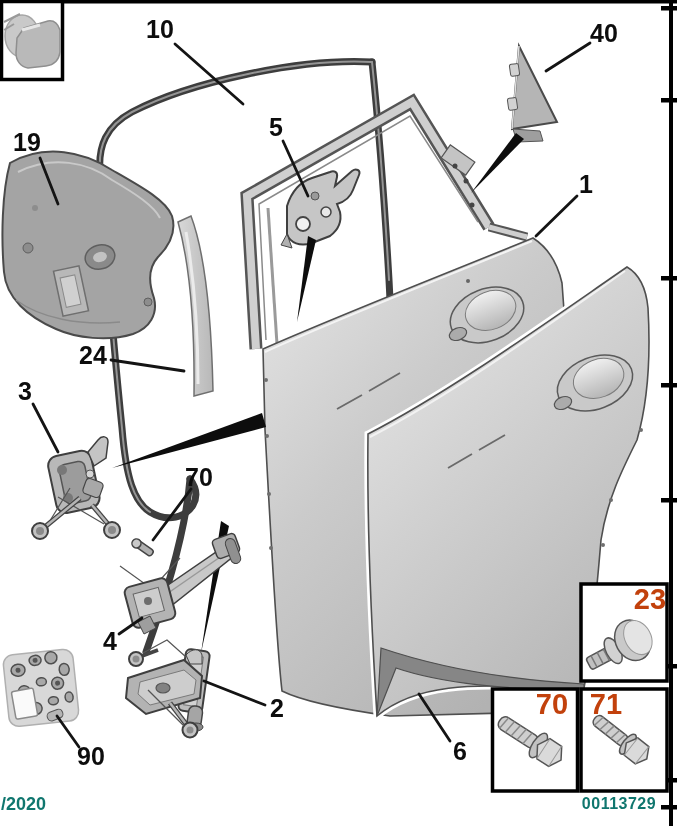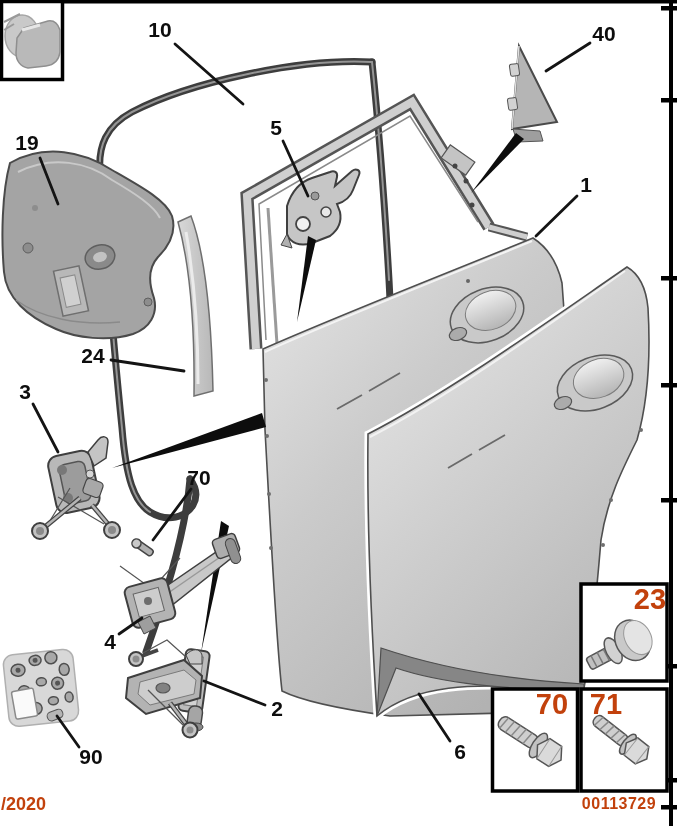--- a/index.html
+++ b/index.html
@@ -1,23 +1,23 @@
 <!DOCTYPE html>
 <html><head>
 <meta charset="utf-8">
 <style>
   html,body{margin:0;padding:0;background:#ffffff;}
   #page{position:relative;width:677px;height:826px;background:#ffffff;overflow:hidden;
         font-family:"Liberation Sans",sans-serif;}
   svg{position:absolute;left:0;top:0;}
   .callout{position:absolute;transform:translate(-50%,-50%);font-weight:bold;
-           font-size:21px;color:#0d0d0d;line-height:1;letter-spacing:0;white-space:nowrap;}
+           font-size:25px;color:#0d0d0d;line-height:1;letter-spacing:0;white-space:nowrap;}
   .inset-label{position:absolute;transform:translate(-50%,-50%);font-weight:bold;
            font-size:29px;color:#c2410c;line-height:1;}
-  .footer-text{position:absolute;font-weight:bold;color:#c2410c;line-height:1;}
+  .footer-text{position:absolute;font-weight:bold;color:#0f766e;line-height:1;}
   #footer-left{left:1px;top:795px;font-size:18px;}
   #footer-right{left:575px;top:796px;width:88px;text-align:center;font-size:16px;letter-spacing:.5px;}
 </style>
 </head>
 <body>
 
 <div id="page">
 
 <svg width="677" height="826" viewBox="0 0 677 826">
   <defs>

